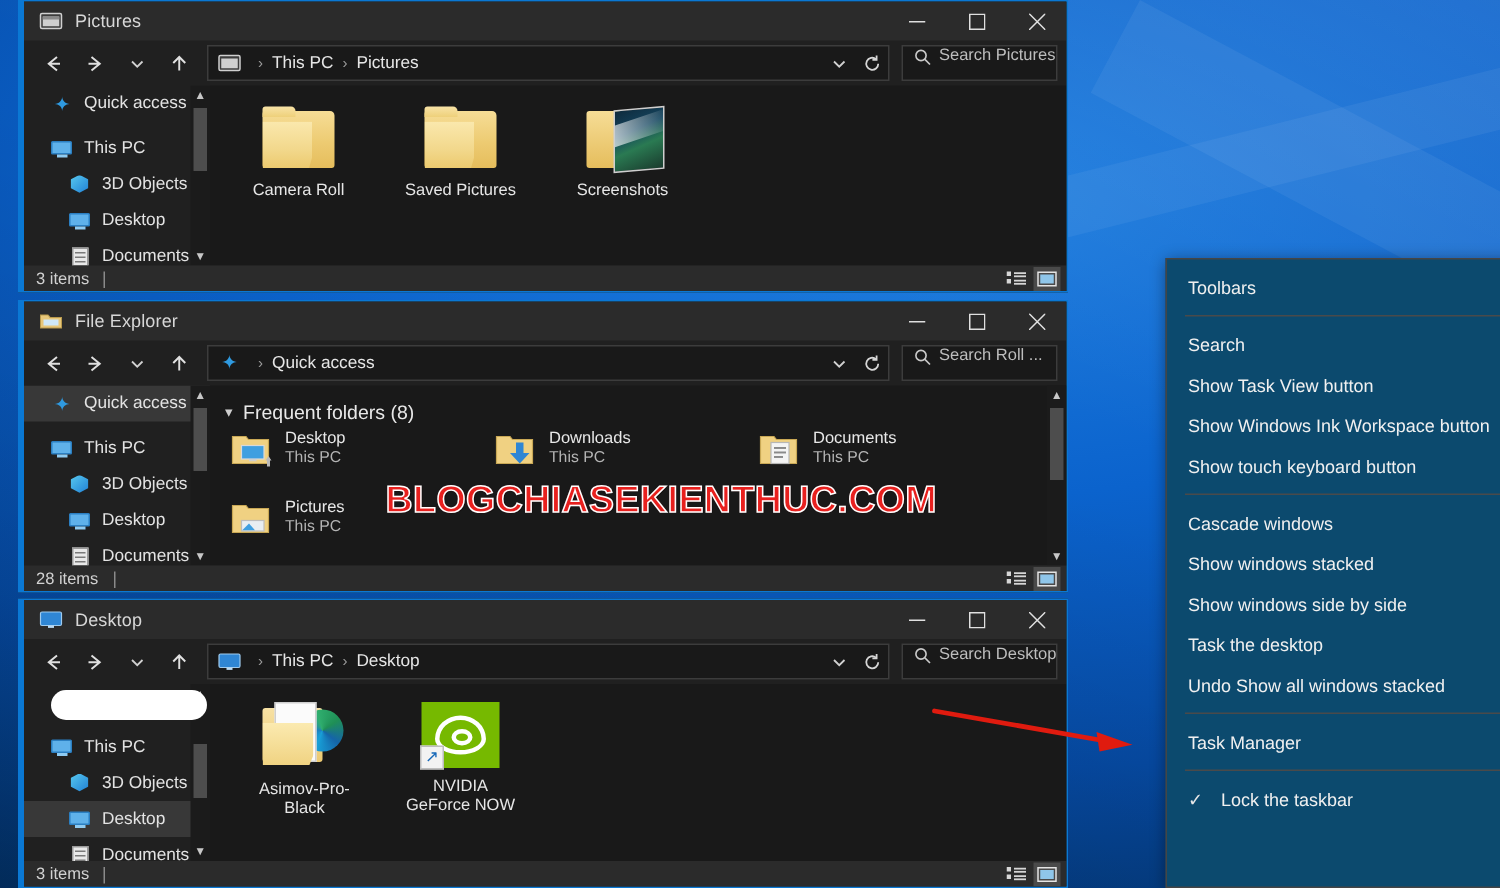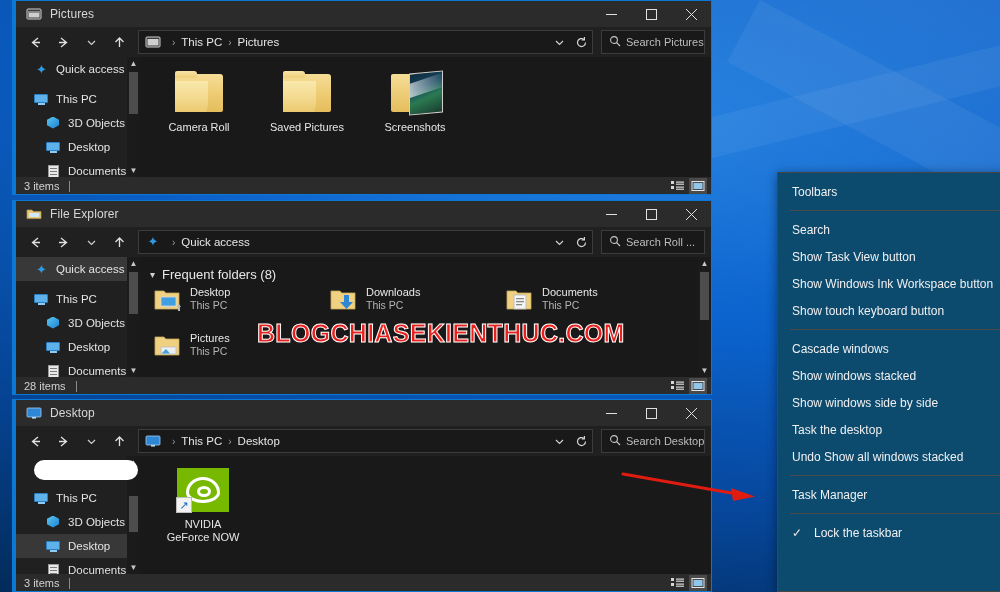--- a/index.html
+++ b/index.html
@@ -48,21 +48,21 @@
     flex:1 1 auto;height:22px;border:1px solid #3c3c3c;background:#191919;
     display:flex;align-items:center;min-width:0;margin-left:4px;
   }
   .crumbicon{width:16px;height:16px;margin:0 5px 0 6px;flex:0 0 auto;position:relative;}
   .crumb{font-size:11.5px;color:#e6e6e6;white-space:nowrap;}
   .sep{font-size:10px;color:#9a9a9a;margin:0 6px;}
   .addrbtns{margin-left:auto;display:flex;align-items:center;flex:0 0 auto;}
   .addrbtn{width:22px;height:20px;display:flex;align-items:center;justify-content:center;color:#cfcfcf;}
   .searchbox{
     width:102px;height:22px;border:1px solid #3c3c3c;background:#191919;margin-left:6px;
-    display:flex;align-items:center;flex:0 0 auto;overflow:hidden;
+    display:flex;flex:0 0 auto;overflow:hidden;
   }
   .searchbox .sicon{margin:0 5px 0 7px;color:#c9c9c9;flex:0 0 auto;}
   .searchbox .stext{font-size:11px;color:#bdbdbd;white-space:nowrap;}
 
   
   .wbody{display:flex;position:relative;}
   .nav{
     width:124px;flex:0 0 auto;background:#202020;position:relative;
     border-right:0;overflow:hidden;
   }
@@ -717,20 +717,29 @@
 
       <div class="navscroll">
         <div class="up">▲</div>
         <div class="thumb" style="top:40px;height:36px;"></div>
         <div class="dn" style="position:absolute;bottom:0;width:13px;">▼</div>
       </div>
     </div>
     <div class="content">
       <div class="tiles" style="padding-left:26px;gap:30px;padding-top:12px;">
         <div class="tile">
+          <span class="openfold">
+            <span class="bk"></span>
+              <span class="globe"></span>
+              <span class="pg"></span>
+              <span class="fr"></span>
+          </span>
+          <span class="lbl">Asimov-Pro-Black</span>
+        </div>
+        <div class="tile">
           <span class="nvtile">
             <span class="eye"></span>
             <span class="shortcut">↗</span>
           </span>
           <span class="lbl">NVIDIA GeForce NOW</span>
         </div>
       </div>
     </div>
   </div>
 

